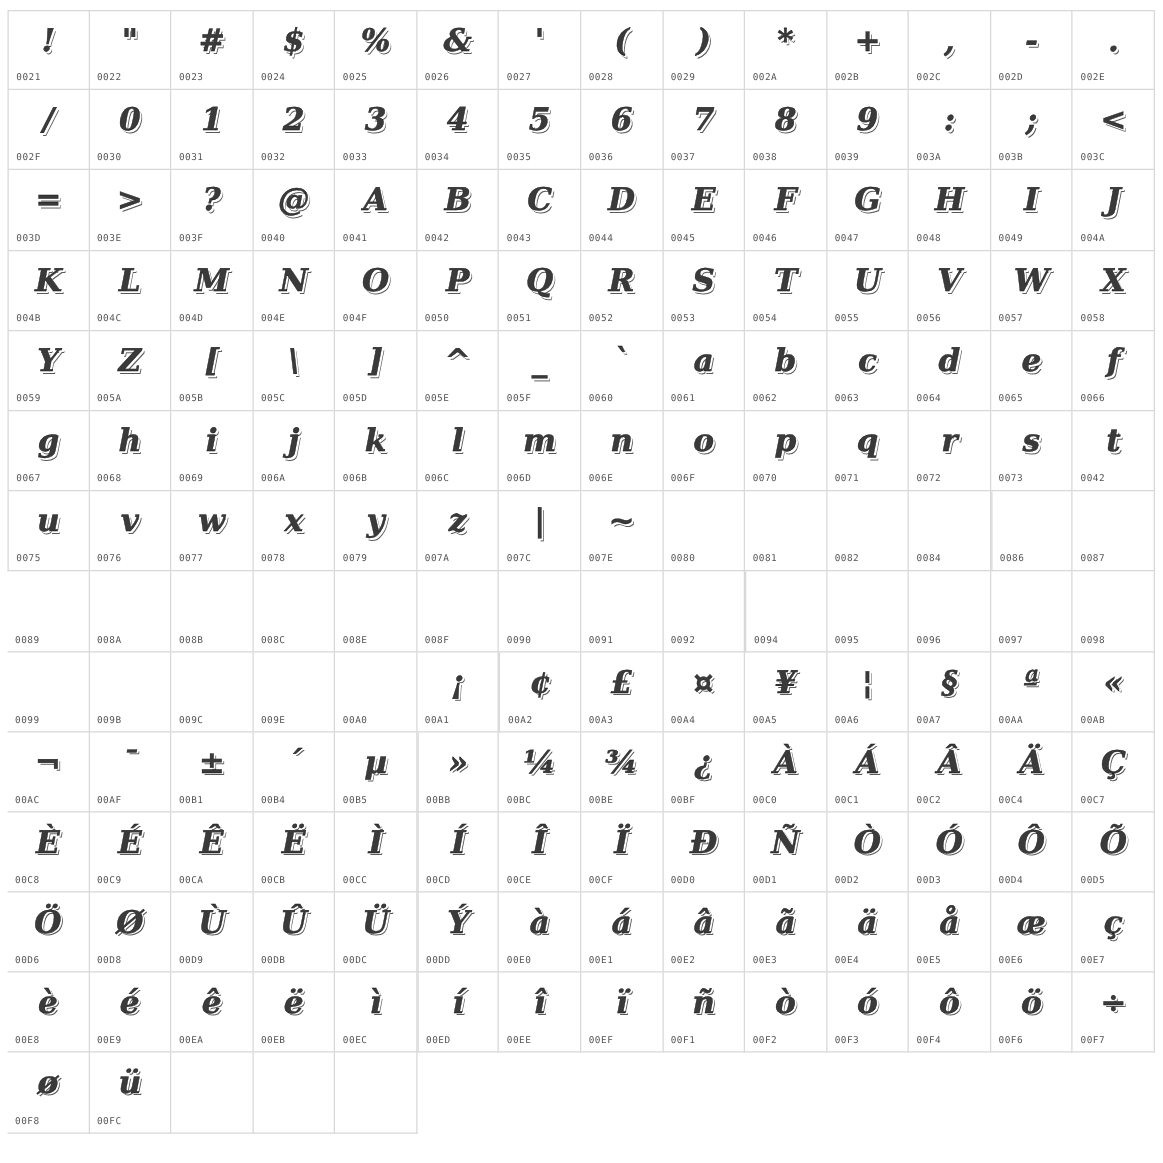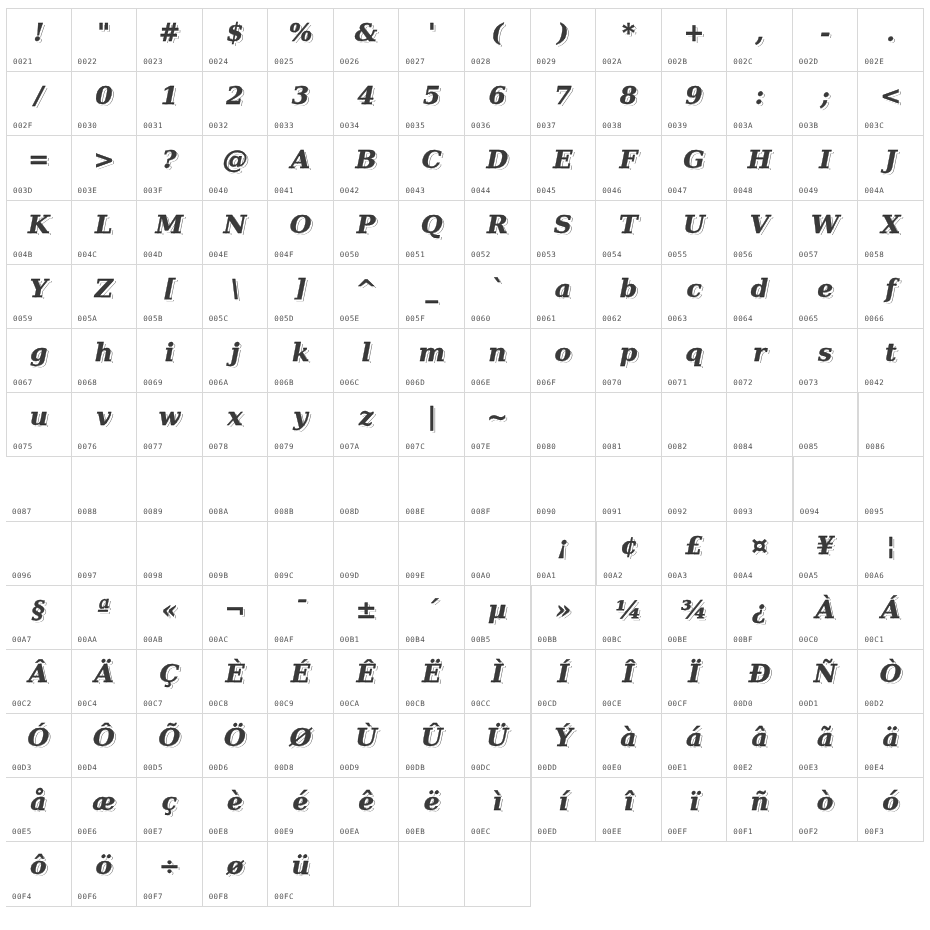--- a/index.html
+++ b/index.html
@@ -445,51 +445,43 @@
       <div class="code">0081</div>
     </div>
     <div class="cell empty">
       <div class="glyph"></div>
       <div class="code">0082</div>
     </div>
     <div class="cell empty">
       <div class="glyph"></div>
       <div class="code">0084</div>
     </div>
-    <div class="cell empty">
-      <div class="glyph"></div>
-      <div class="code">0085</div>
-    </div>
     <div class="cell first-col empty">
       <div class="glyph"></div>
       <div class="code">0086</div>
     </div>
     <div class="cell empty">
       <div class="glyph"></div>
       <div class="code">0087</div>
     </div>
     <div class="cell empty">
       <div class="glyph"></div>
-      <div class="code">0088</div>
-    </div>
-    <div class="cell empty">
-      <div class="glyph"></div>
       <div class="code">0089</div>
     </div>
     <div class="cell empty">
       <div class="glyph"></div>
       <div class="code">008A</div>
     </div>
     <div class="cell empty">
       <div class="glyph"></div>
       <div class="code">008B</div>
     </div>
     <div class="cell empty">
       <div class="glyph"></div>
-      <div class="code">008D</div>
+      <div class="code">008C</div>
     </div>
     <div class="cell empty">
       <div class="glyph"></div>
       <div class="code">008E</div>
     </div>
     <div class="cell empty">
       <div class="glyph"></div>
       <div class="code">008F</div>
     </div>
     <div class="cell empty">
@@ -497,24 +489,20 @@
       <div class="code">0090</div>
     </div>
     <div class="cell empty">
       <div class="glyph"></div>
       <div class="code">0091</div>
     </div>
     <div class="cell empty">
       <div class="glyph"></div>
       <div class="code">0092</div>
     </div>
-    <div class="cell empty">
-      <div class="glyph"></div>
-      <div class="code">0093</div>
-    </div>
     <div class="cell first-col empty">
       <div class="glyph"></div>
       <div class="code">0094</div>
     </div>
     <div class="cell empty">
       <div class="glyph"></div>
       <div class="code">0095</div>
     </div>
     <div class="cell empty">
       <div class="glyph"></div>
@@ -523,29 +511,29 @@
     <div class="cell empty">
       <div class="glyph"></div>
       <div class="code">0097</div>
     </div>
     <div class="cell empty">
       <div class="glyph"></div>
       <div class="code">0098</div>
     </div>
     <div class="cell empty">
       <div class="glyph"></div>
+      <div class="code">0099</div>
+    </div>
+    <div class="cell empty">
+      <div class="glyph"></div>
       <div class="code">009B</div>
     </div>
     <div class="cell empty">
       <div class="glyph"></div>
       <div class="code">009C</div>
-    </div>
-    <div class="cell empty">
-      <div class="glyph"></div>
-      <div class="code">009D</div>
     </div>
     <div class="cell empty">
       <div class="glyph"></div>
       <div class="code">009E</div>
     </div>
     <div class="cell empty">
       <div class="glyph"></div>
       <div class="code">00A0</div>
     </div>
     <div class="cell">

